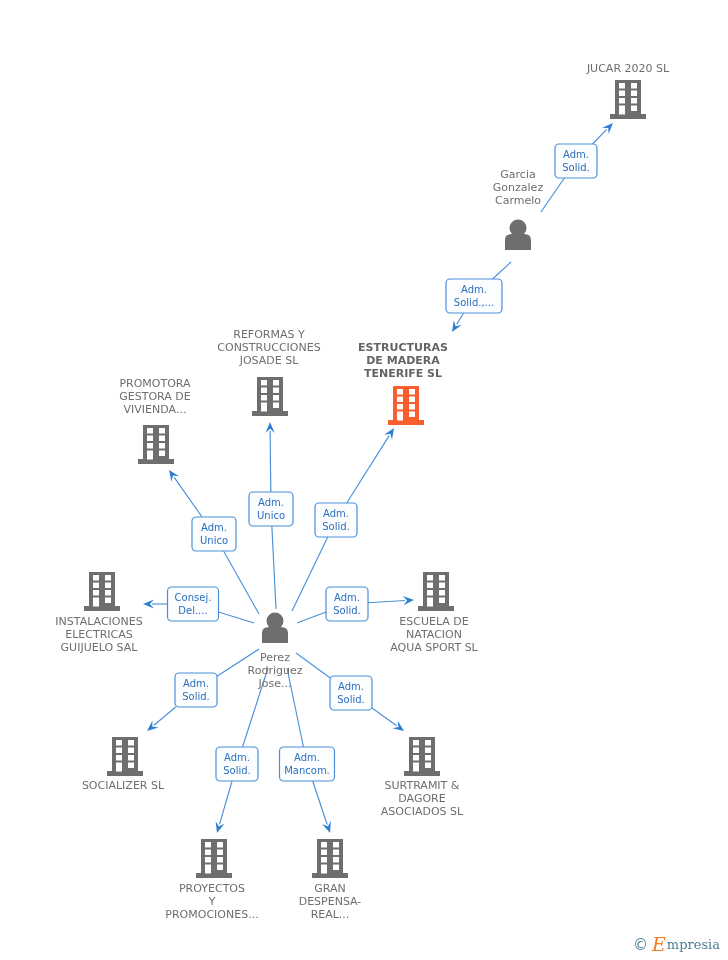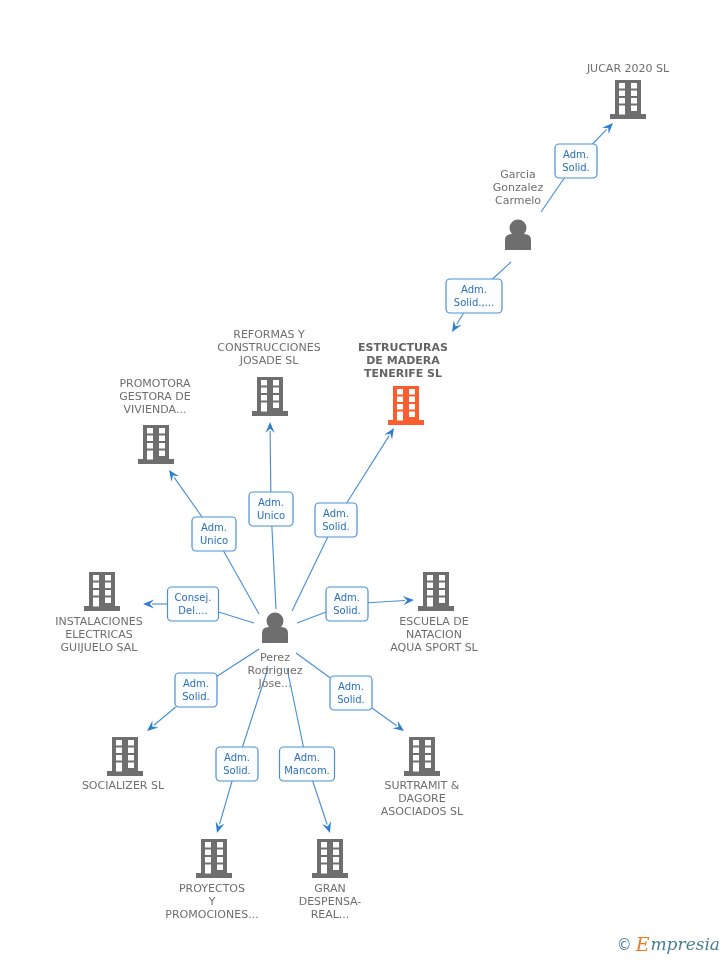--- a/index.html
+++ b/index.html
@@ -70,23 +70,22 @@
     font-family: "DejaVu Sans", sans-serif;
   }
   #watermark .wm-e {
     font-size: 19px;
     color: #f07c22;
     font-style: italic;
     font-family: "DejaVu Serif", serif;
     line-height: 1;
   }
   #watermark .wm-rest {
-    font-size: 17px;
+    font-size: 13px;
     color: #4a7f93;
-    font-style: italic;
     font-family: "DejaVu Serif", serif;
     line-height: 1;
     margin-left: -3px;
   }
 </style>
 </head>
 <body>
 
 <svg id="graph" viewBox="0 0 728 960">
   <defs>

